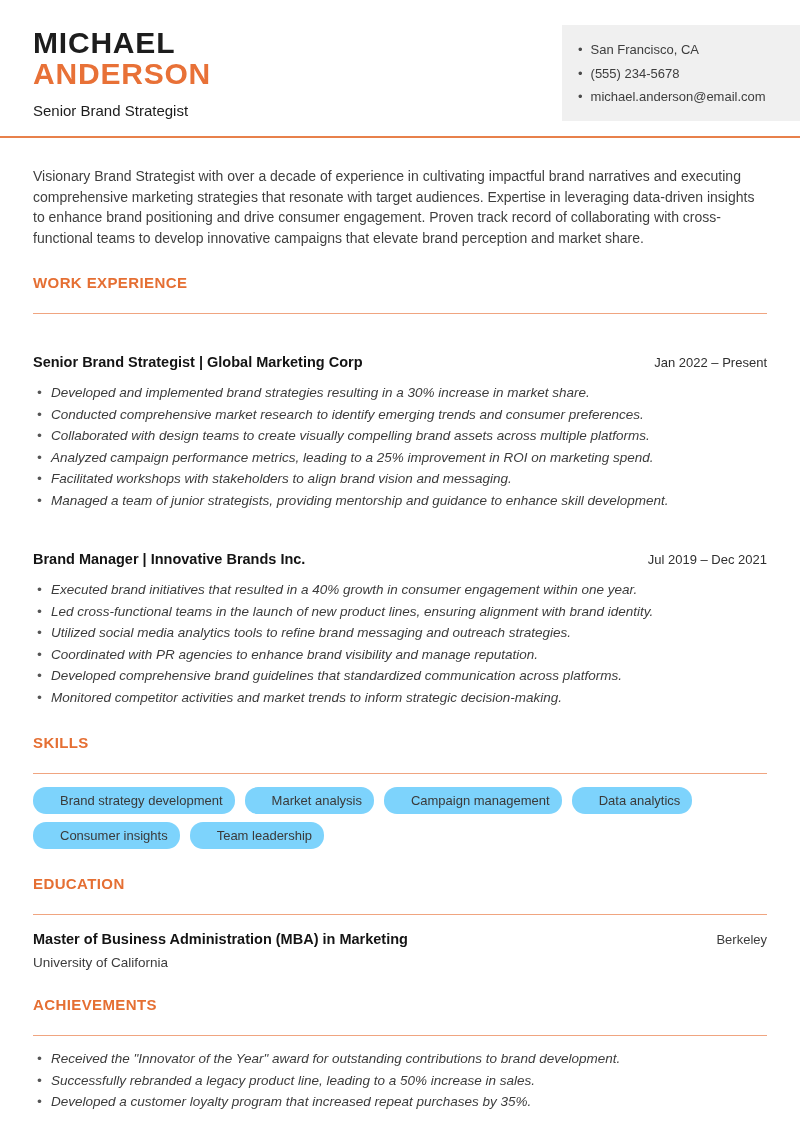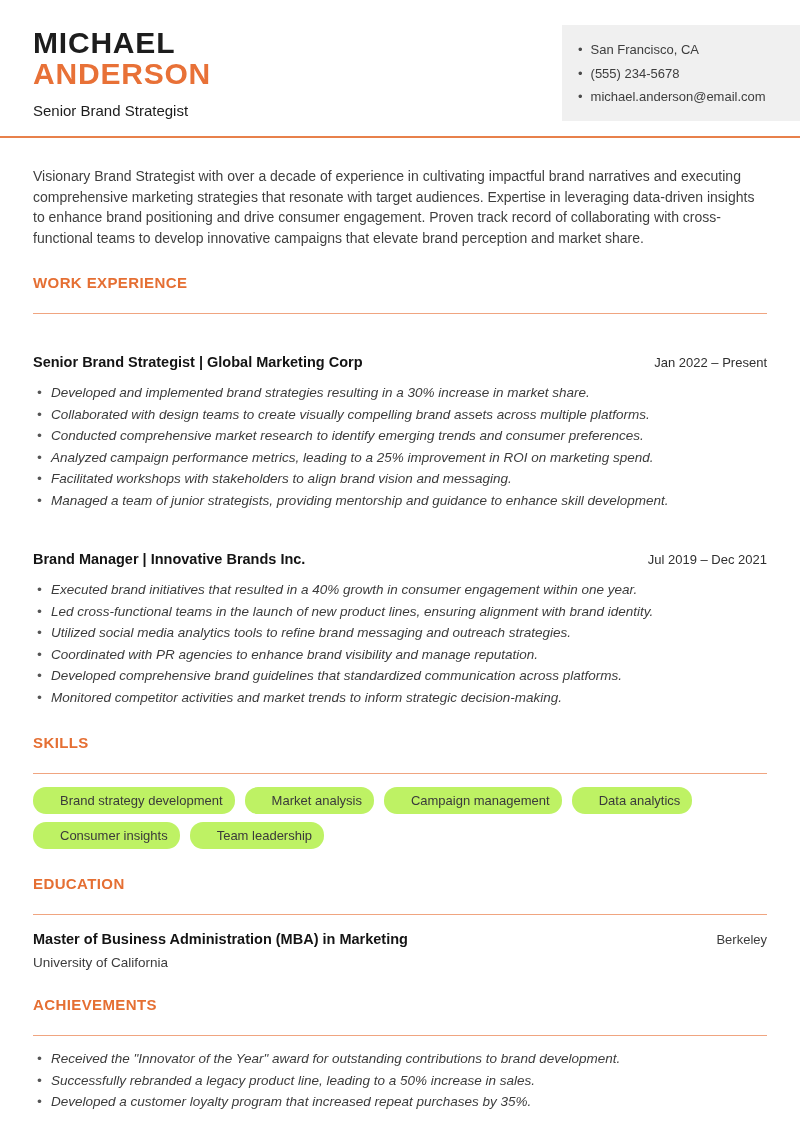--- a/index.html
+++ b/index.html
@@ -52,21 +52,21 @@
   ul.bullets { list-style: none; margin-top: 12px; padding-left: 4px; font-style: italic; }
   ul.bullets li {
     position: relative; padding-left: 14px;
     font-size: 13.5px; line-height: 21.5px; color: #3c3c3c;
   }
   ul.bullets li::before { content: "•"; position: absolute; left: 0; color: #555; }
 
   
   .tag-row { display: flex; flex-wrap: wrap; gap: 8px 10px; margin-top: 13px; }
   .tag {
-    background: #bef264; color: #3a3a3a;
+    background: #7dd3fc; color: #3a3a3a;
     font-size: 13px; line-height: 13px;
     padding: 7px 12px 7px 27px;
     border-radius: 13px;
     display: inline-block;
   }
 
   
   .edu-head { display: flex; justify-content: space-between; align-items: baseline; margin-top: 16px; }
   .edu-head h3 { font-size: 14.5px; font-weight: 700; color: #141414; }
   .edu-loc { font-size: 13px; color: #3c3c3c; }
@@ -109,22 +109,22 @@
     <section>
       <h2 class="sec-heading">WORK EXPERIENCE</h2>
 
       <article class="job">
         <div class="job-head">
           <h3>Senior Brand Strategist | Global Marketing Corp</h3>
           <span class="job-dates">Jan 2022 – Present</span>
         </div>
         <ul class="bullets">
           <li>Developed and implemented brand strategies resulting in a 30% increase in market share.</li>
+          <li>Conducted comprehensive market research to identify emerging trends and consumer preferences.</li>
           <li>Collaborated with design teams to create visually compelling brand assets across multiple platforms.</li>
-          <li>Conducted comprehensive market research to identify emerging trends and consumer preferences.</li>
           <li>Analyzed campaign performance metrics, leading to a 25% improvement in ROI on marketing spend.</li>
           <li>Facilitated workshops with stakeholders to align brand vision and messaging.</li>
           <li>Managed a team of junior strategists, providing mentorship and guidance to enhance skill development.</li>
         </ul>
       </article>
 
       <article class="job">
         <div class="job-head">
           <h3>Brand Manager | Innovative Brands Inc.</h3>
           <span class="job-dates">Jul 2019 – Dec 2021</span>

